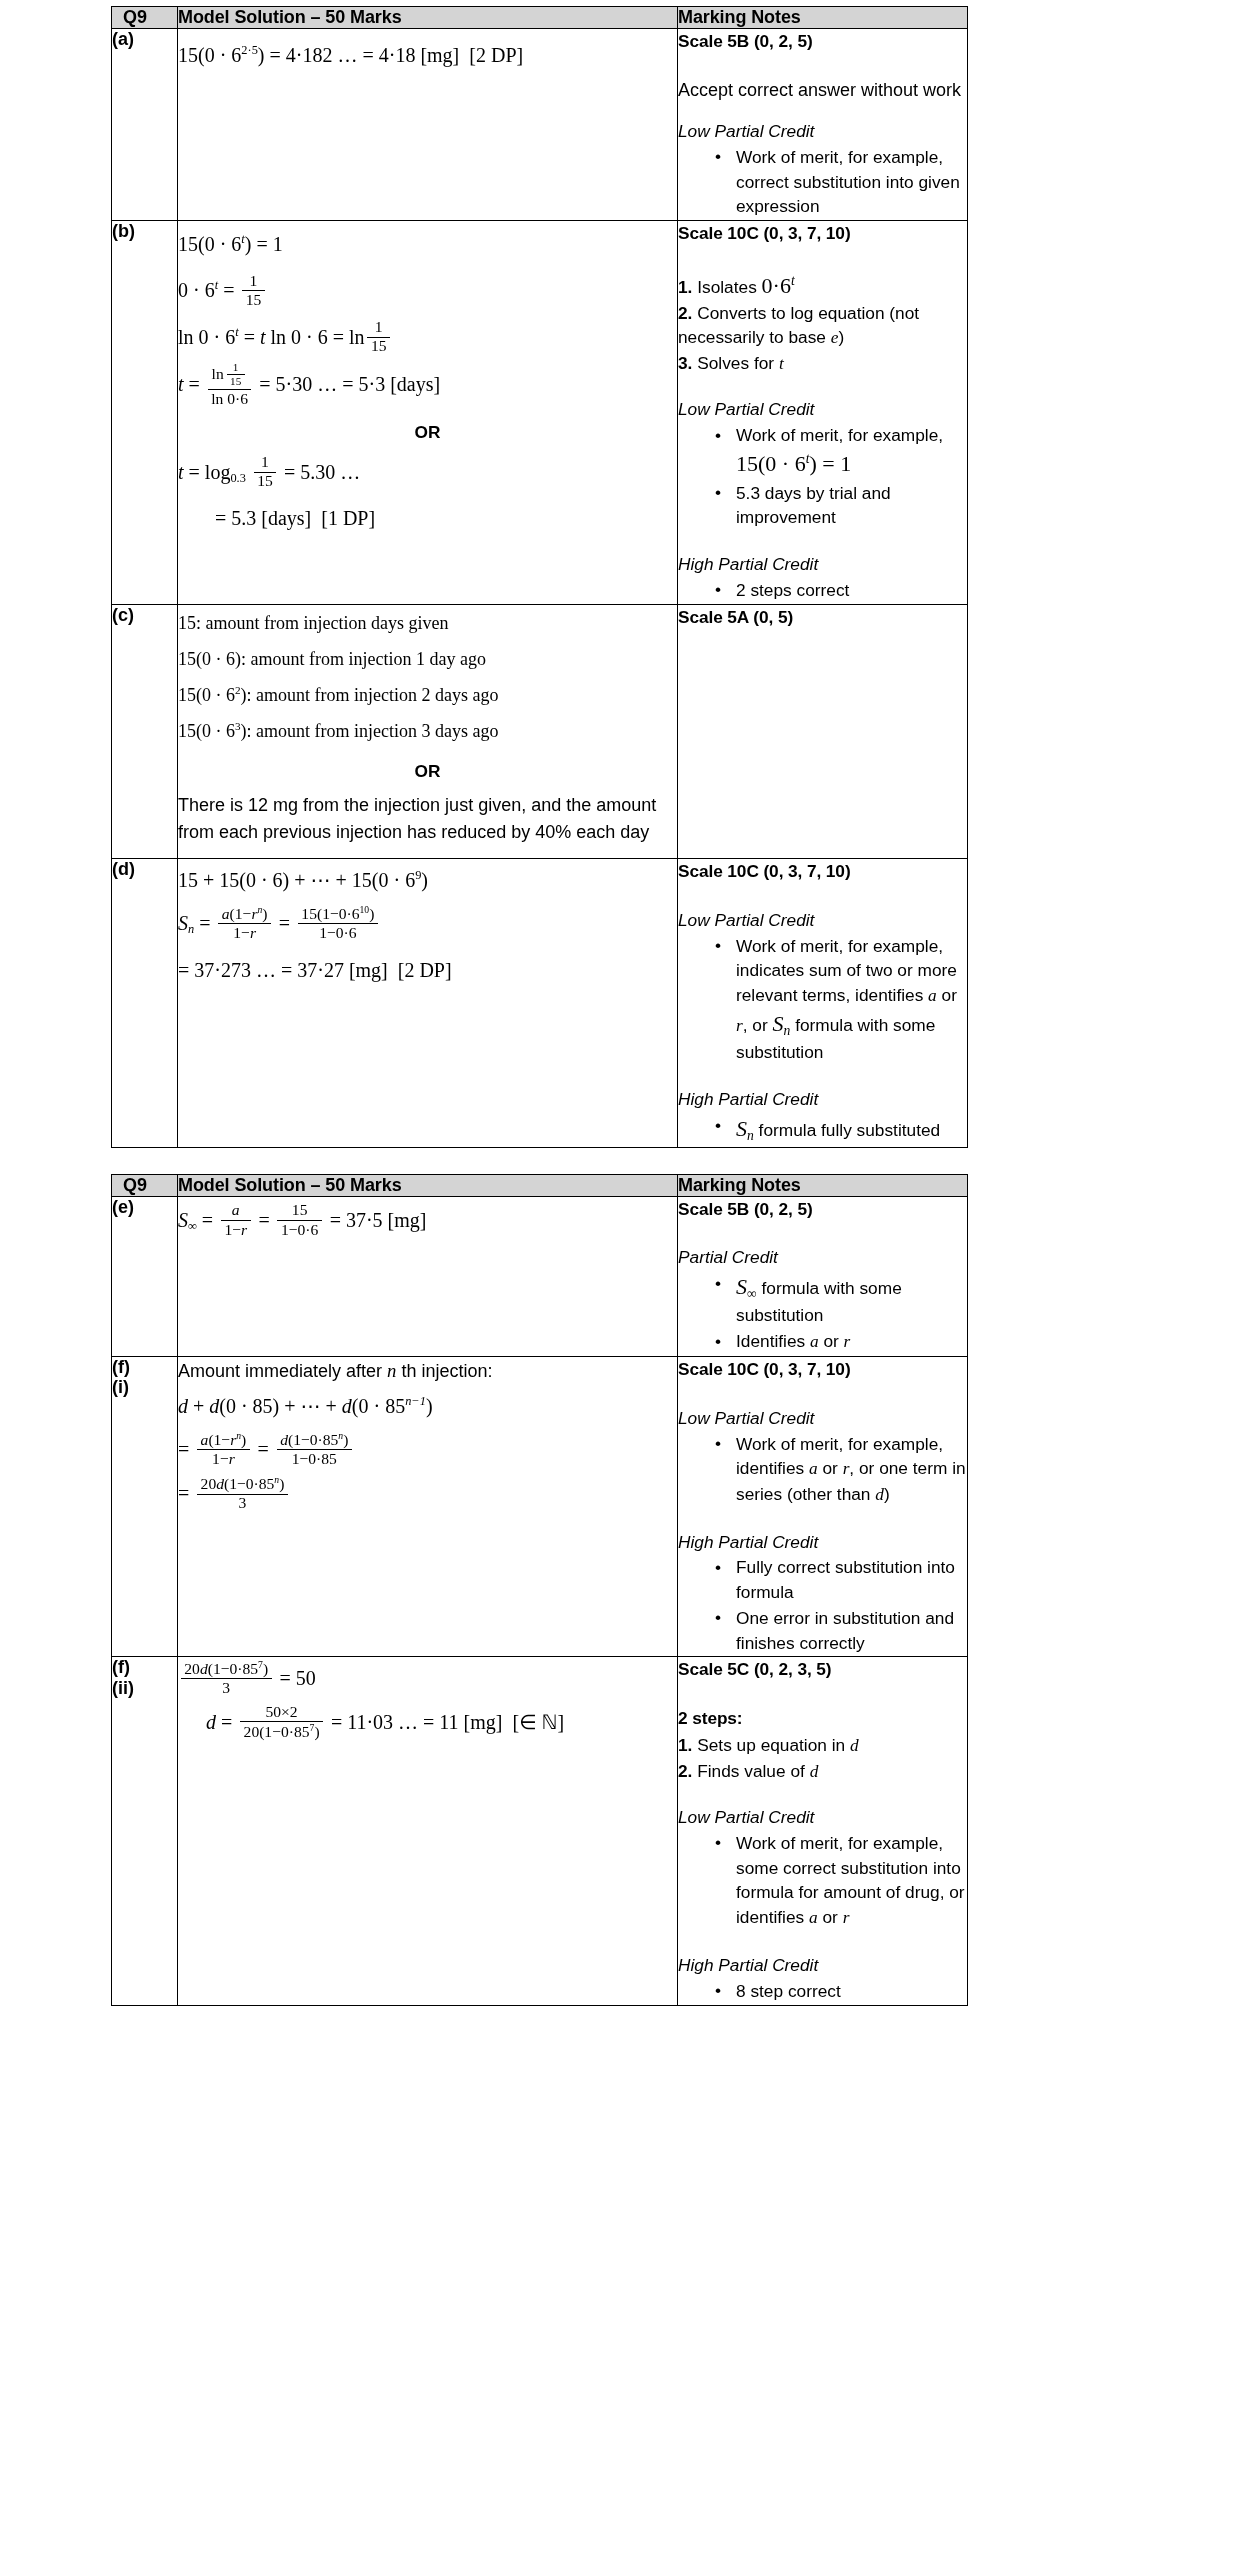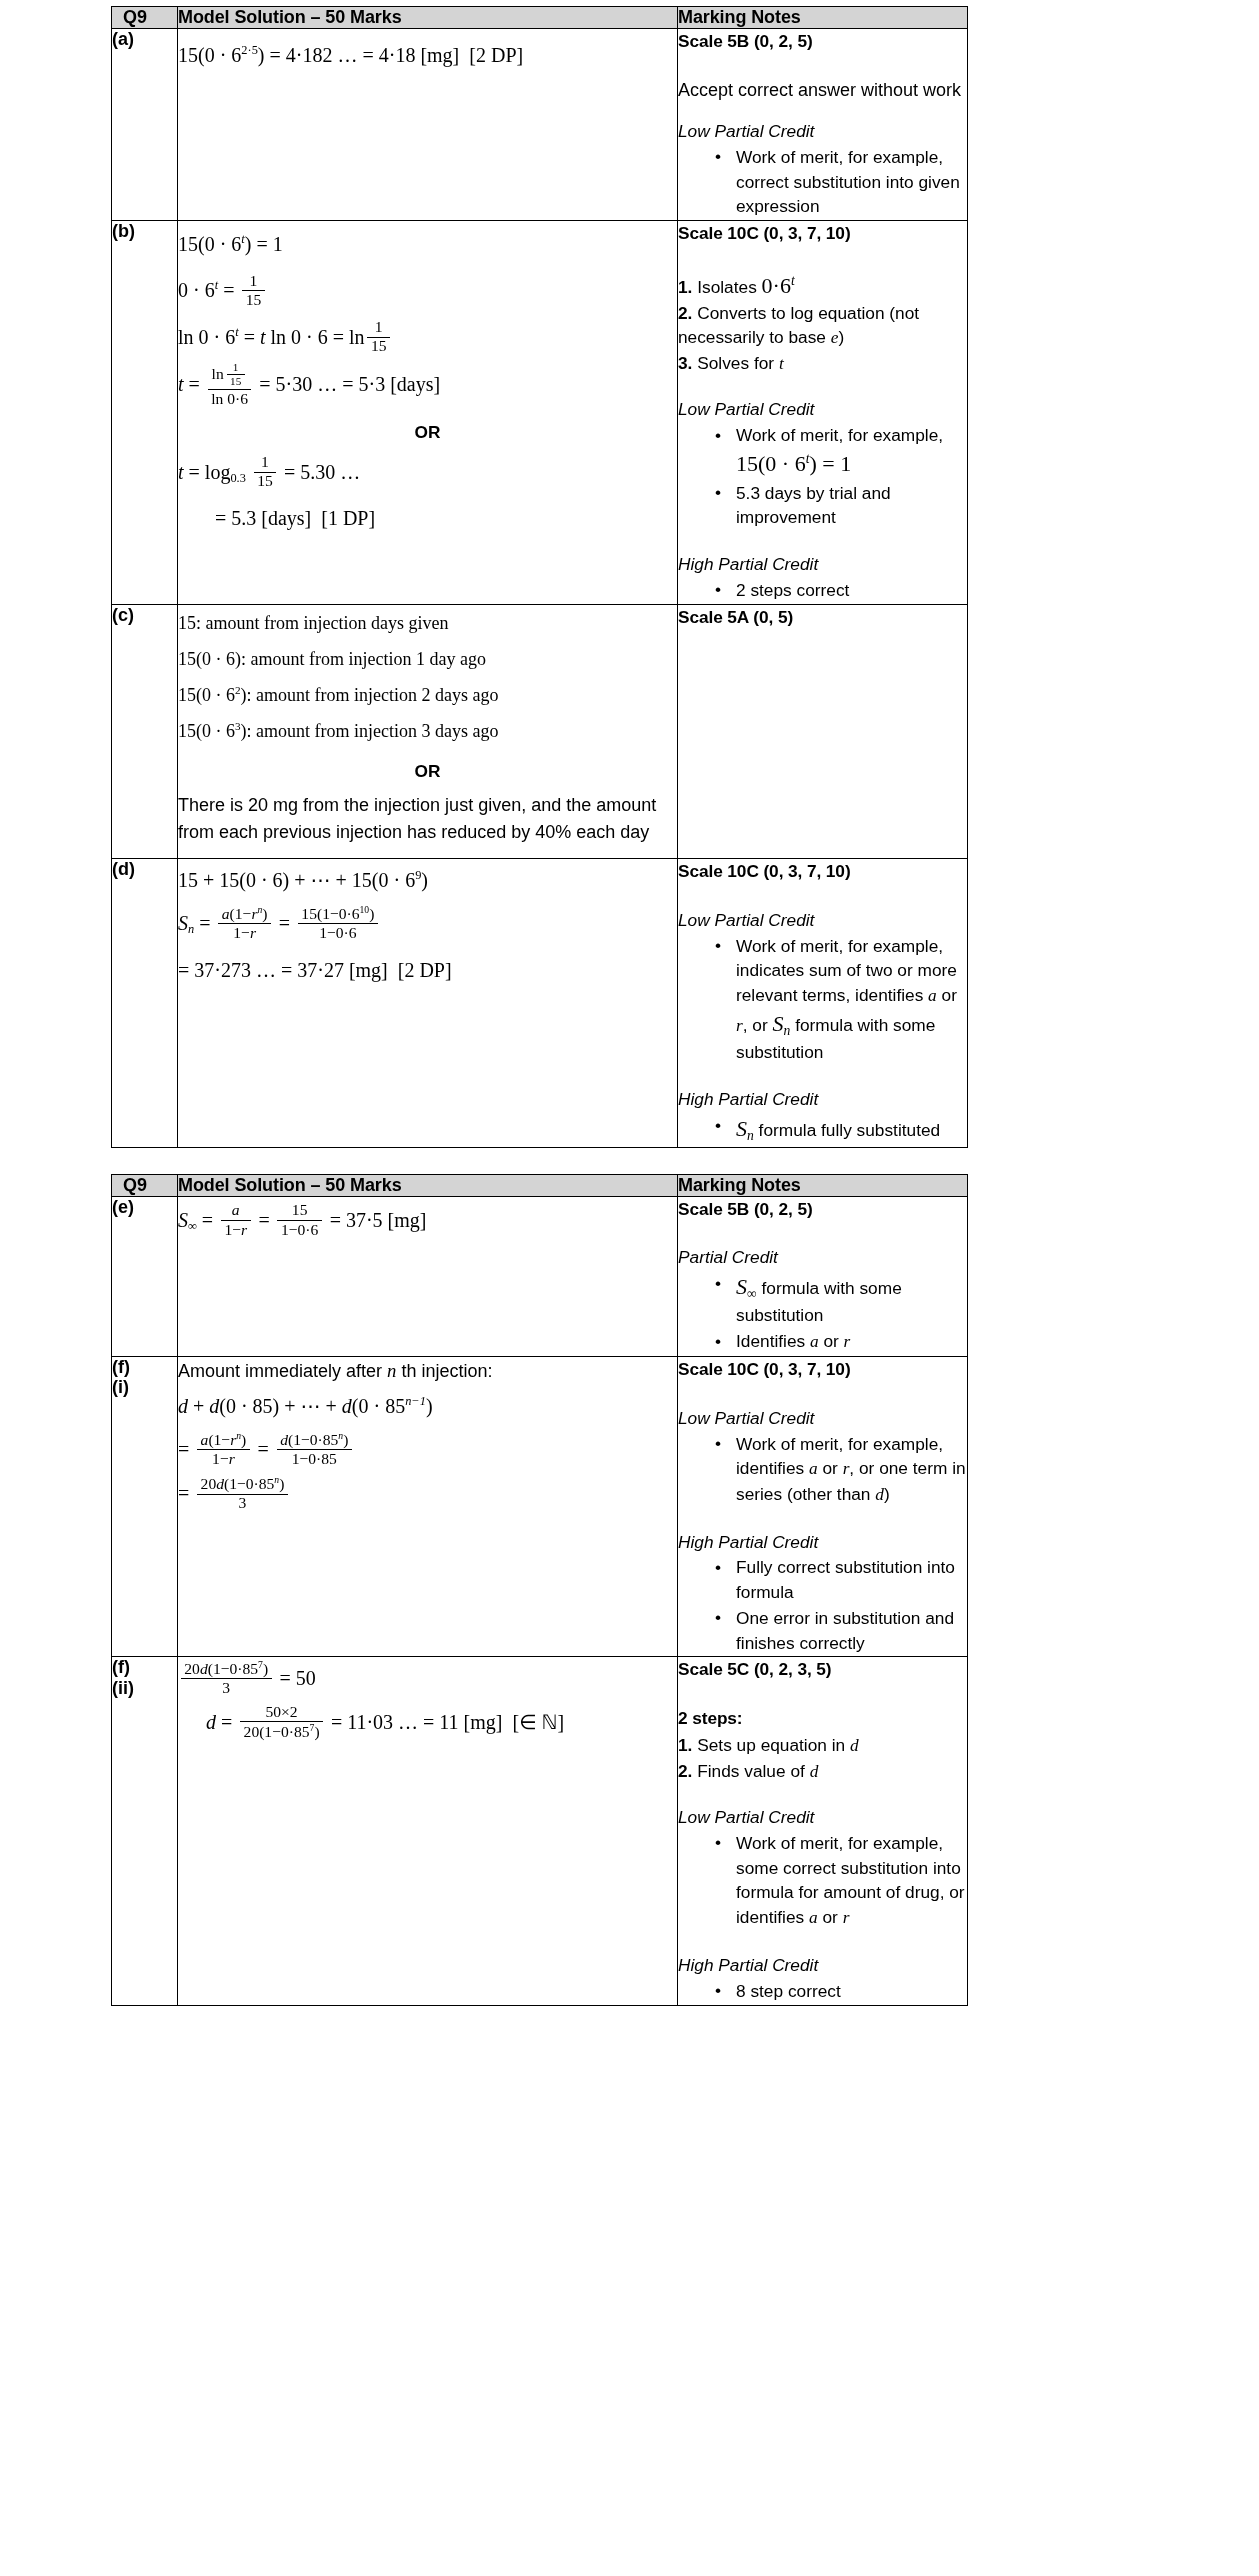--- a/index.html
+++ b/index.html
@@ -254,21 +254,21 @@
       </tr>
 
       <tr>
         <td class="qcell">(c)</td>
         <td class="solcell">
           <div class="solline">15: amount from injection days given</div>
           <div class="solline">15(0&nbsp;·&nbsp;6): amount from injection 1 day ago</div>
           <div class="solline">15(0&nbsp;·&nbsp;6<sup class="exn">2</sup>): amount from injection 2 days ago</div>
           <div class="solline">15(0&nbsp;·&nbsp;6<sup class="exn">3</sup>): amount from injection 3 days ago</div>
           <span class="ortxt">OR</span>
-          <div class="prose lines">There is 20 mg from the injection just given, and the amount from each previous injection has reduced by 40% each day</div>
+          <div class="prose lines">There is 12 mg from the injection just given, and the amount from each previous injection has reduced by 40% each day</div>
           <div style="height:9.7px"></div>
         </td>
         <td class="notecell">
           <div class="scale">Scale 5A (0, 5)</div>
         </td>
       </tr>
 
       <tr>
         <td class="qcell">(d)</td>
         <td class="solcell">

